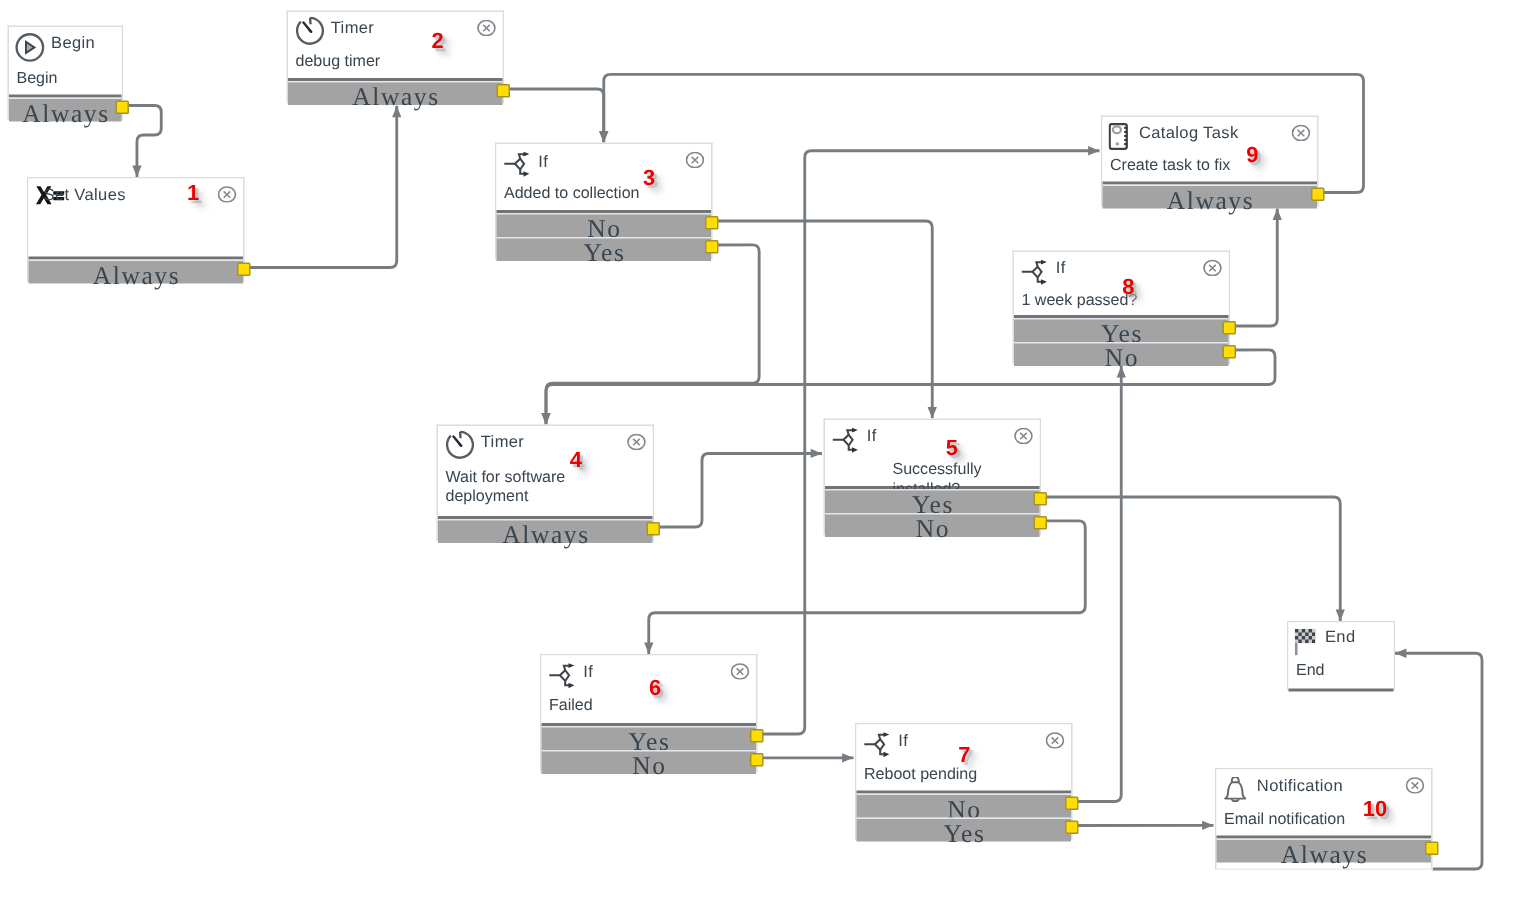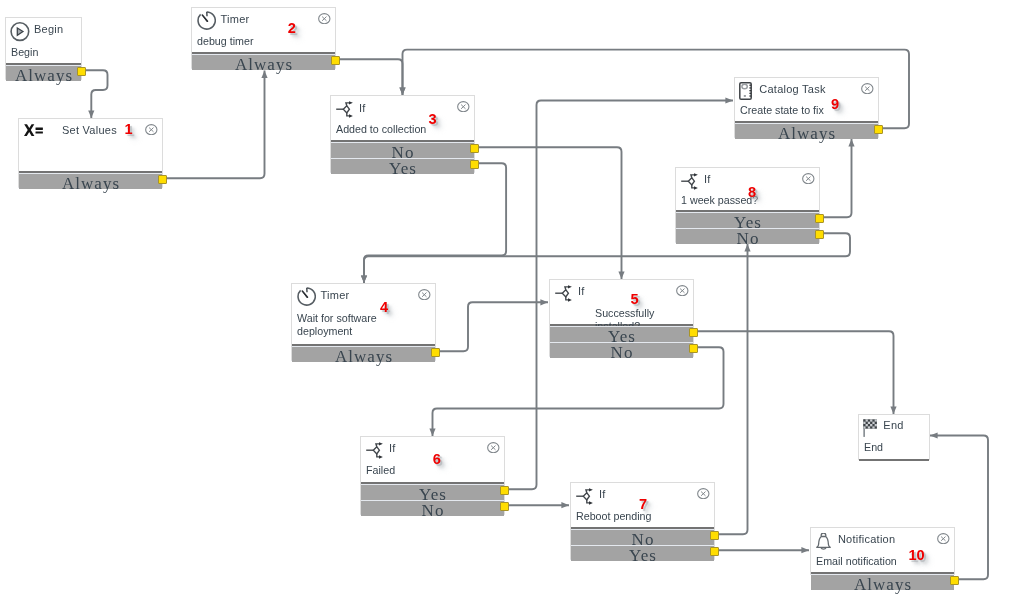--- a/index.html
+++ b/index.html
@@ -148,21 +148,21 @@
 </div>
 <div class="node hasrows" style="left:18px;top:118px;width:145px;height:70.0px;">
 <div class="nbody" style="height:54px;">
 <span class="nicon" style="left:4.5px;top:4.8px;width:19px;height:14px;"><svg viewBox="0 0 19 14" width="19" height="14">
             <g fill="#151515">
               <path d="M0.2 0.2 L3.0 0.2 L5.3 4.0 L7.6 0.2 L10.3 0.2 L6.8 5.9 L10.4 12.1 L7.6 12.1 L5.2 8.1 L2.8 12.1 L0.0 12.1 L3.7 5.9 Z"></path>
               <rect x="11.5" y="3.5" width="7.4" height="2.4" rx="0.3"></rect>
               <rect x="11.5" y="7.4" width="7.4" height="2.1" rx="0.3"></rect>
             </g>
           </svg></span>
-<span class="ntitle" style="left:43px;top:4.9px;">Set Values</span>
+<span class="ntitle" style="left:10px;top:4.9px;">Set Values</span>
 <span class="nclose"><svg viewBox="0 0 12.6 11.4" width="12.6" height="11.4">
             <ellipse cx="6.3" cy="5.7" rx="5.65" ry="5.05" fill="none" stroke="#81878c" stroke-width="1.1"></ellipse>
             <path d="M4.1 3.6 L8.5 7.8 M8.5 3.6 L4.1 7.8" stroke="#81878c" stroke-width="1.0" fill="none"></path>
           </svg></span>
 <span class="nnum" style="left:105.6px;top:3.1px;">1</span>
 </div>
 <div class="cond">
 <span>Always</span>
 <span class="port"></span>
 </div>
@@ -362,33 +362,33 @@
             <rect x="4.8" y="13.0" width="2.1" height="1.9" fill="#9a9ea2"></rect>
             <g fill="#33373b">
               <rect x="10.4" y="2.6" width="1.8" height="1.3"></rect>
               <rect x="10.4" y="5.3" width="1.8" height="1.3"></rect>
               <rect x="10.4" y="8.0" width="1.8" height="1.3"></rect>
               <rect x="10.4" y="10.7" width="1.8" height="1.3"></rect>
               <rect x="10.4" y="13.4" width="1.8" height="1.3"></rect>
             </g>
           </svg></span>
 <span class="ntitle" style="left:24.3px;top:4.5px;">Catalog Task</span>
-<div class="ndesc" style="top:26.1px;">Create state to fix</div>
+<div class="ndesc" style="top:26.1px;">Create task to fix</div>
 <span class="nclose"><svg viewBox="0 0 12.6 11.4" width="12.6" height="11.4">
             <ellipse cx="6.3" cy="5.7" rx="5.65" ry="5.05" fill="none" stroke="#81878c" stroke-width="1.1"></ellipse>
             <path d="M4.1 3.6 L8.5 7.8 M8.5 3.6 L4.1 7.8" stroke="#81878c" stroke-width="1.0" fill="none"></path>
           </svg></span>
 <span class="nnum" style="left:95.9px;top:19.2px;">9</span>
 </div>
 <div class="cond">
 <span>Always</span>
 <span class="port"></span>
 </div>
 </div>
-<div class="node hasrows" style="left:810px;top:527px;width:145px;height:48px;">
+<div class="node hasrows" style="left:810px;top:512px;width:145px;height:68px;">
 <div class="nbody" style="height:46px;">
 <span class="nicon" style="left:4.8px;top:4.7px;width:15px;height:17.5px;"><svg viewBox="0 0 15 17.5" width="15" height="17.5">
             <g fill="none" stroke="#63696e" stroke-width="1.3" stroke-linejoin="round">
               <path d="M5.2 3.5 L5.2 2.3 A2.3 2.3 0 0 1 9.8 2.3 L9.8 3.5"></path>
               <path d="M5.4 3.5 C3.3 5.0 2.75 7.9 2.6 11.2 C2.55 12.6 1.9 13.7 0.8 14.4 L14.2 14.4 C13.1 13.7 12.45 12.6 12.4 11.2 C12.25 7.9 11.7 5.0 9.6 3.5 Z"></path>
               <path d="M5.0 14.7 C5.9 16.6 9.1 16.6 10.0 14.7"></path>
             </g>
           </svg></span>
 <span class="ntitle" style="left:26.9px;top:4.8px;">Notification</span>
 <div class="ndesc" style="top:26.5px;">Email notification</div>

